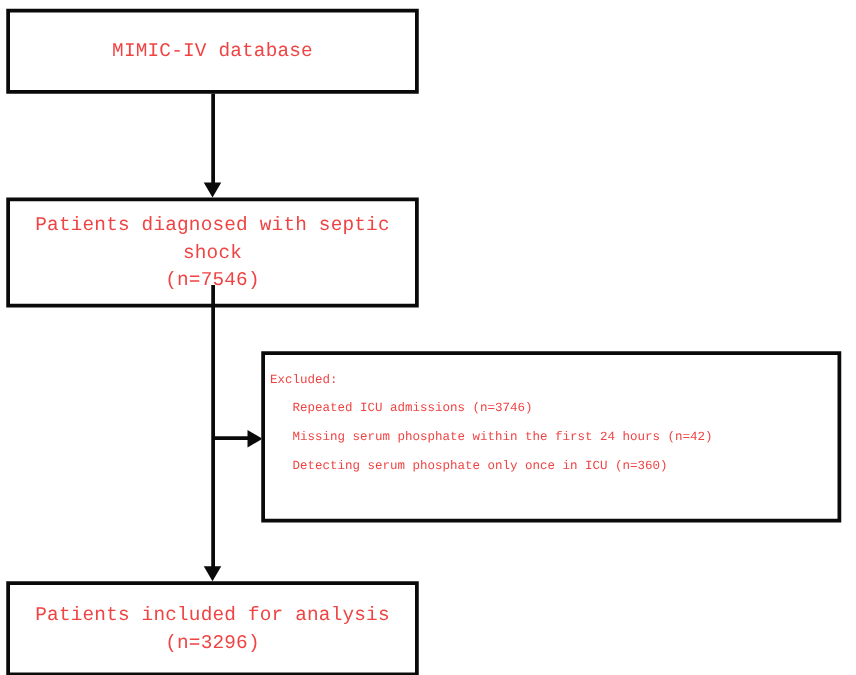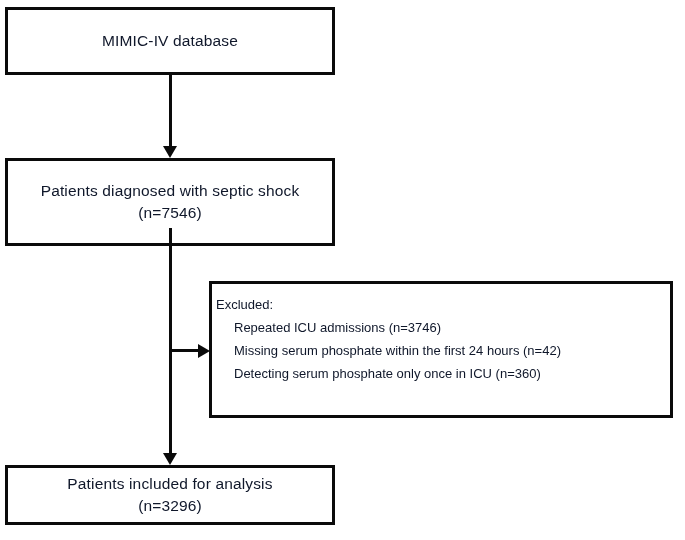--- a/index.html
+++ b/index.html
@@ -5,22 +5,22 @@
   html, body {
     margin: 0;
     padding: 0;
     background: #ffffff;
   }
   #flowchart-root {
     position: relative;
     width: 685px;
     height: 540px;
     background: #ffffff;
-    font-family: Liberation Sans, sans-serif;
-    color: #0f172a;
+    font-family: Liberation Mono, monospace;
+    color: #ef4444;
     overflow: hidden;
   }
   .node-box {
     position: absolute;
     box-sizing: border-box;
     border: 3px solid #0a0a0a;
     background: #ffffff;
     display: flex;
     align-items: center;
     justify-content: center;
@@ -30,29 +30,29 @@
     font-size: 15.5px;
     line-height: 1.42;
     letter-spacing: 0.15px;
     white-space: pre-line;
     padding: 0 6px;
   }
 
   
   #box-database   { left: 5px;   top: 7px;   width: 330px; height: 68px; }
   #box-diagnosed  { left: 5px;   top: 158px; width: 330px; height: 88px; }
-  #box-included   { left: 5px;   top: 465px; width: 330px; height: 60px; }
+  #box-included   { left: 5px;   top: 465px; width: 330px; height: 76px; }
 
   #box-excluded {
     left: 209px; top: 281px; width: 464px; height: 137px;
     display: block;
     padding: 9px 0 0 0;
   }
   .excluded-list {
-    font-size: 13px;
+    font-size: 10px;
     line-height: 23px;
     text-align: left;
     padding-left: 4px;
   }
   .excluded-heading { display: block; }
   .excluded-item {
     display: block;
     padding-left: 18px;
     white-space: nowrap;
   }

